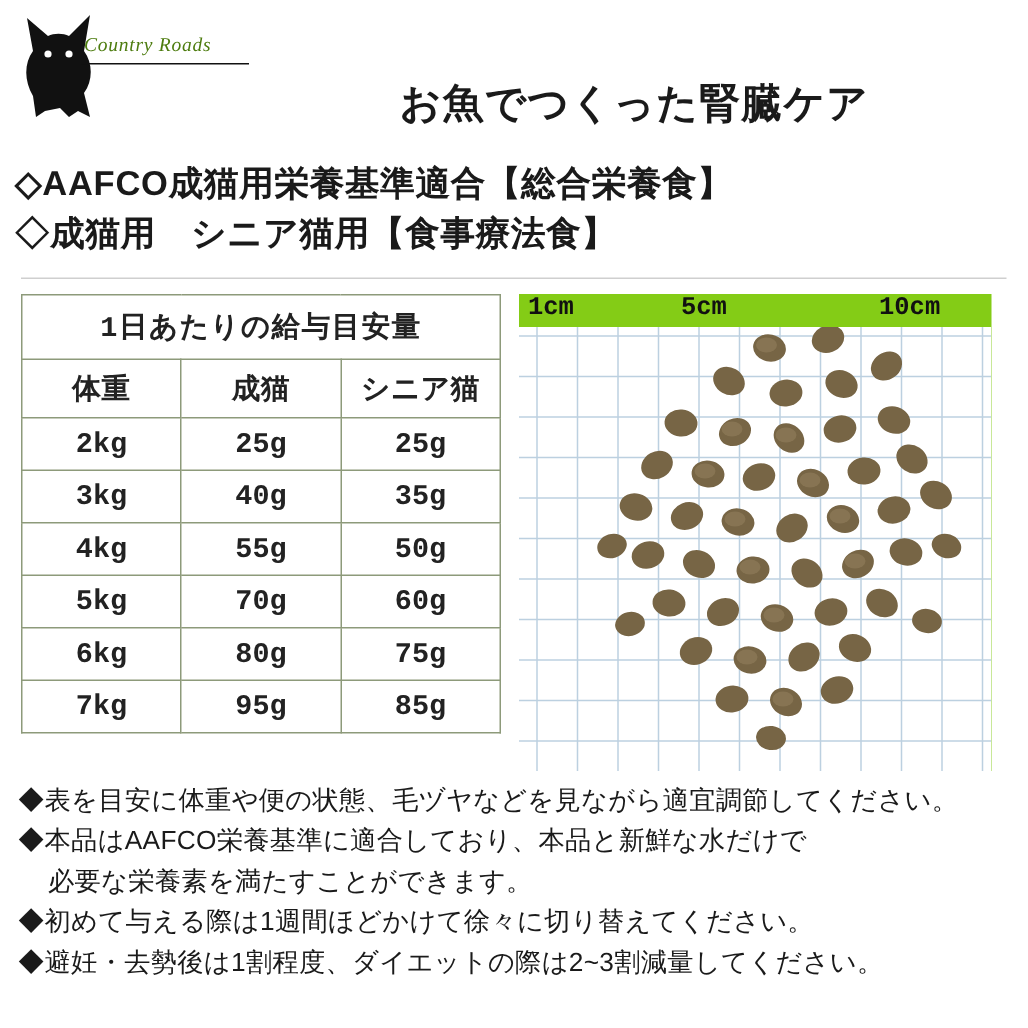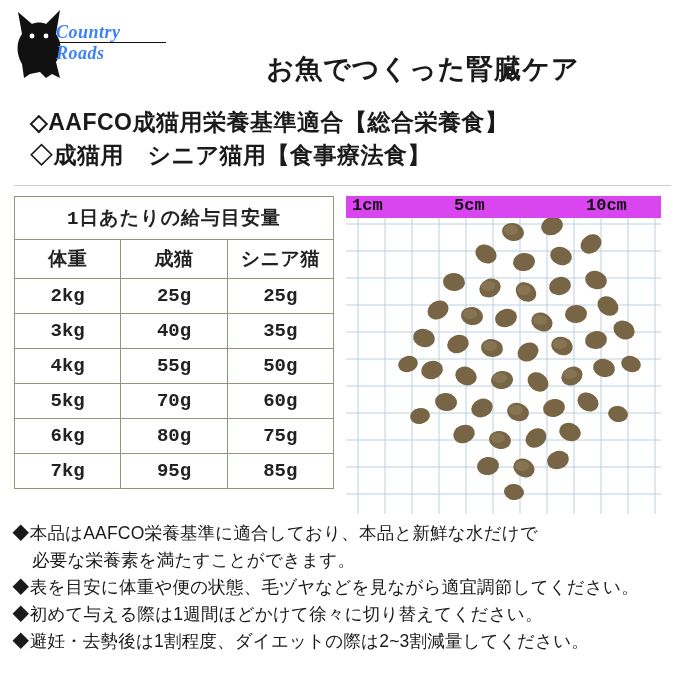--- a/index.html
+++ b/index.html
@@ -25,25 +25,25 @@
     left: 8px;
     top: 4px;
     width: 160px;
     height: 78px;
   }
   .brand svg { display: block; }
   .brand-text {
     position: absolute;
     left: 48px;
     top: 18px;
-    font-size: 18px;
+    font-size: 13px;
     font-style: italic;
-    font-weight: bold;
+    font-weight: normal;
     letter-spacing: 0.5px;
-    color: #3b82f6;
+    color: #4d7c0f;
     font-family: "Liberation Serif", serif;
   }
   .brand-underline {
     position: absolute;
     left: 46px;
     top: 38px;
     width: 112px;
     height: 1px;
     background: #111;
   }
@@ -67,21 +67,20 @@
     font-weight: bold;
     letter-spacing: 1px;
     line-height: 1.35;
     white-space: nowrap;
     margin-top: 4px;
   }
 
   
   .claims {
     padding: 2px 0 0 10px;
-    margin-left: 20px;
   }
   .claim {
     font-size: 23px;
     font-weight: bold;
     line-height: 1.45;
     letter-spacing: 0.5px;
     white-space: nowrap;
   }
 
   .divider {
@@ -126,21 +125,21 @@
     letter-spacing: 0.5px;
   }
   table.feeding td.val { font-weight: bold; }
   .col-w { width: 106px; margin-top: 28px; }
 
   
   .photo {
     position: relative;
     width: 315px;
     height: 318px;
-    background: #d946ef;
+    background: #84cc16;
     overflow: hidden;
   }
   .grid-svg { position: absolute; left: 0; top: 22px; }
   .ruler-label {
     position: absolute;
     top: 0;
     font-size: 17px;
     font-weight: bold;
     color: #111;
   }
@@ -330,20 +329,20 @@
         <ellipse cx="224" cy="156" rx="7" ry="5"></ellipse>
         <ellipse cx="170" cy="192" rx="7" ry="5"></ellipse>
         <ellipse cx="152" cy="220" rx="7" ry="5"></ellipse>
         <ellipse cx="176" cy="248" rx="7" ry="5"></ellipse>
       </g>
     </svg>
   </div>
 </div>
 
 <div class="bullets">
+  <div class="bullet">◆表を目安に体重や便の状態、毛ヅヤなどを見ながら適宜調節してください。</div>
   <div class="bullet">
     <span>◆本品はAAFCO栄養基準に適合しており、本品と新鮮な水だけで</span>
     <span class="sub">必要な栄養素を満たすことができます。</span>
   </div>
-  <div class="bullet">◆表を目安に体重や便の状態、毛ヅヤなどを見ながら適宜調節してください。</div>
   <div class="bullet">◆初めて与える際は1週間ほどかけて徐々に切り替えてください。</div>
   <div class="bullet">◆避妊・去勢後は1割程度、ダイエットの際は2~3割減量してください。</div>
 </div>
 
 </body></html>

